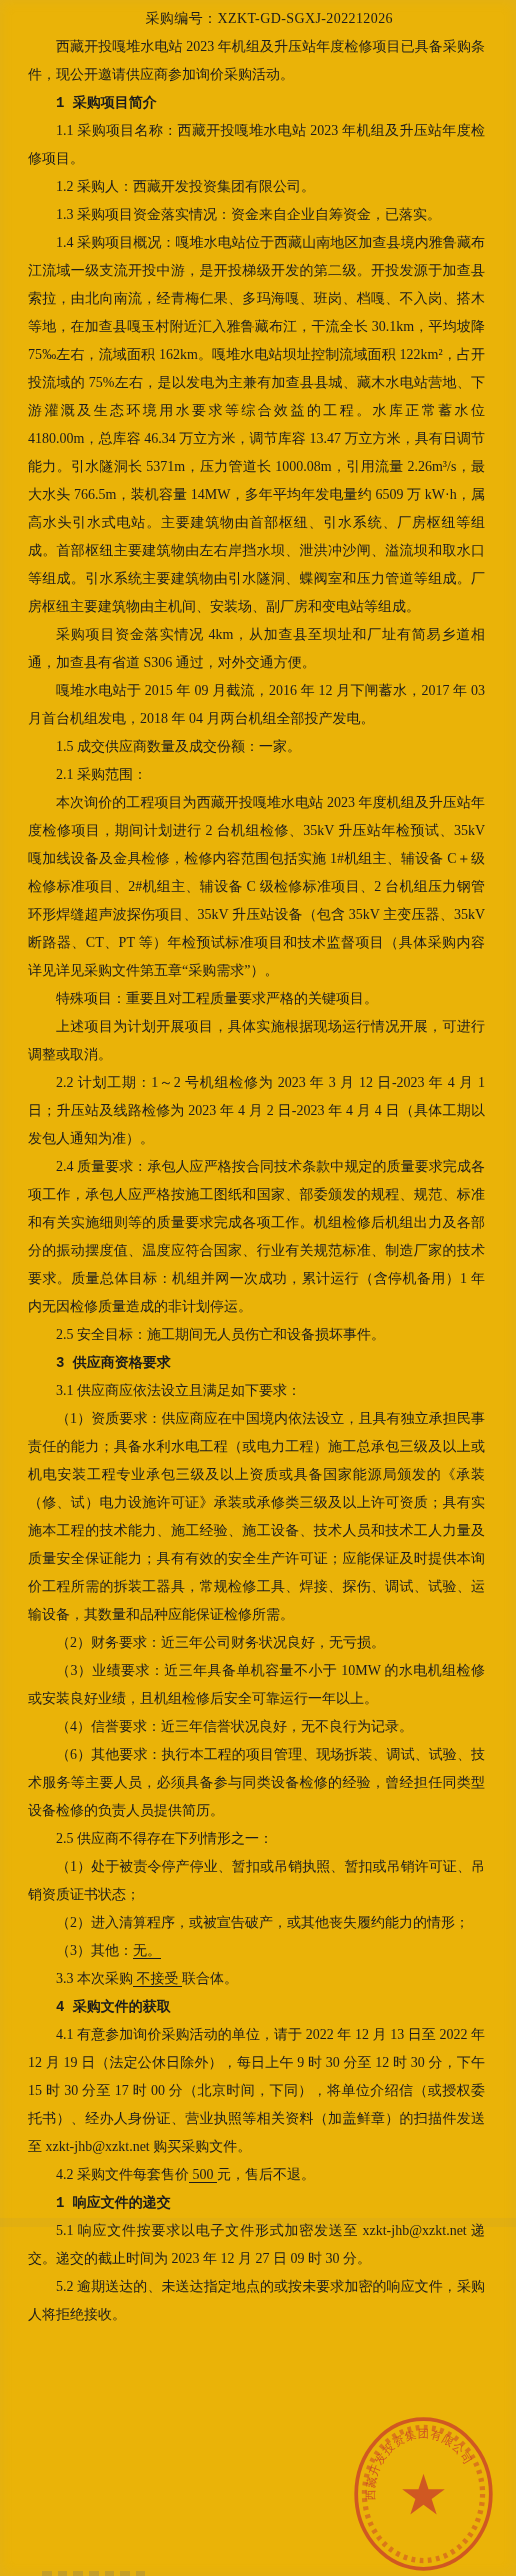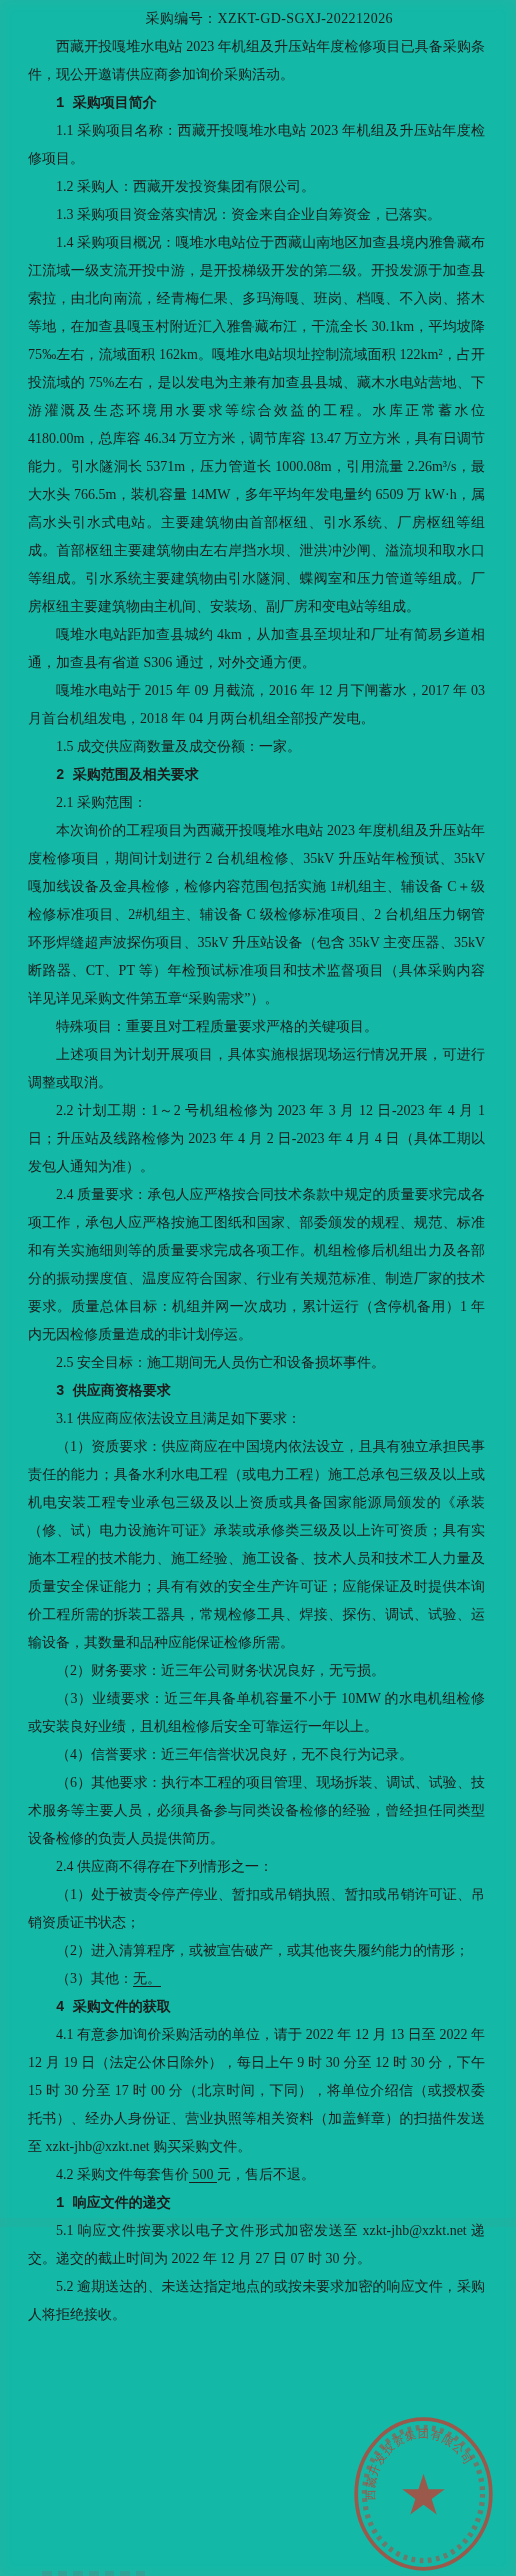--- a/index.html
+++ b/index.html
@@ -5,21 +5,21 @@
   html, body {
     margin: 0;
     padding: 0;
     background: #f2f2f0;
   }
   .page {
     position: relative;
     width: 516px;
     height: 2576px;
     margin: 0;
-    background: #14b8a6;
+    background: #eab308;
     box-sizing: border-box;
     padding: 4.5px 31px 0 28px;
     overflow: hidden;
     font-family: "Liberation Serif", "DejaVu Serif", serif;
     font-size: 14px;
     line-height: 28px;
     color: #1c1c1c;
     box-shadow: inset 0 0 13.5px rgba(160,160,160,0.12);
   }
   .meta {
@@ -77,47 +77,47 @@
 <div class="page">
 
   <div>
       <div class="meta">采购编号：XZKT-GD-SGXJ-202212026</div>
       <div class="para">西藏开投嘎堆水电站 2023 年机组及升压站年度检修项目已具备采购条件，现公开邀请供应商参加询价采购活动。</div>
       <div class="heading">1 采购项目简介</div>
       <div class="para">1.1 采购项目名称：西藏开投嘎堆水电站 2023 年机组及升压站年度检修项目。</div>
       <div class="para">1.2 采购人：西藏开发投资集团有限公司。</div>
       <div class="para">1.3 采购项目资金落实情况：资金来自企业自筹资金，已落实。</div>
       <div class="para">1.4 采购项目概况：嘎堆水电站位于西藏山南地区加查县境内雅鲁藏布江流域一级支流开投中游，是开投梯级开发的第二级。开投发源于加查县索拉，由北向南流，经青梅仁果、多玛海嘎、班岗、档嘎、不入岗、搭木等地，在加查县嘎玉村附近汇入雅鲁藏布江，干流全长 30.1km，平均坡降 75‰左右，流域面积 162km。嘎堆水电站坝址控制流域面积 122km²，占开投流域的 75%左右，是以发电为主兼有加查县县城、藏木水电站营地、下游灌溉及生态环境用水要求等综合效益的工程。水库正常蓄水位 4180.00m，总库容 46.34 万立方米，调节库容 13.47 万立方米，具有日调节能力。引水隧洞长 5371m，压力管道长 1000.08m，引用流量 2.26m³/s，最大水头 766.5m，装机容量 14MW，多年平均年发电量约 6509 万 kW·h，属高水头引水式电站。主要建筑物由首部枢纽、引水系统、厂房枢纽等组成。首部枢纽主要建筑物由左右岸挡水坝、泄洪冲沙闸、溢流坝和取水口等组成。引水系统主要建筑物由引水隧洞、蝶阀室和压力管道等组成。厂房枢纽主要建筑物由主机间、安装场、副厂房和变电站等组成。</div>
-      <div class="para">嘎堆水电站距加查县城约 4km，从加查县至坝址和厂址有简易乡道相通，加查县有省道 S306 通过，对外交通方便。</div>
+      <div class="para">采购项目资金落实情况 4km，从加查县至坝址和厂址有简易乡道相通，加查县有省道 S306 通过，对外交通方便。</div>
       <div class="para">嘎堆水电站于 2015 年 09 月截流，2016 年 12 月下闸蓄水，2017 年 03 月首台机组发电，2018 年 04 月两台机组全部投产发电。</div>
       <div class="para">1.5 成交供应商数量及成交份额：一家。</div>
-      <div class="heading">2 采购范围及相关要求</div>
       <div class="para">2.1 采购范围：</div>
       <div class="para">本次询价的工程项目为西藏开投嘎堆水电站 2023 年度机组及升压站年度检修项目，期间计划进行 2 台机组检修、35kV 升压站年检预试、35kV 嘎加线设备及金具检修，检修内容范围包括实施 1#机组主、辅设备 C＋级检修标准项目、2#机组主、辅设备 C 级检修标准项目、2 台机组压力钢管环形焊缝超声波探伤项目、35kV 升压站设备（包含 35kV 主变压器、35kV 断路器、CT、PT 等）年检预试标准项目和技术监督项目（具体采购内容详见详见采购文件第五章“采购需求”）。</div>
       <div class="para">特殊项目：重要且对工程质量要求严格的关键项目。</div>
       <div class="para">上述项目为计划开展项目，具体实施根据现场运行情况开展，可进行调整或取消。</div>
       <div class="para">2.2 计划工期：1～2 号机组检修为 2023 年 3 月 12 日-2023 年 4 月 1 日；升压站及线路检修为 2023 年 4 月 2 日-2023 年 4 月 4 日（具体工期以发包人通知为准）。</div>
       <div class="para">2.4 质量要求：承包人应严格按合同技术条款中规定的质量要求完成各项工作，承包人应严格按施工图纸和国家、部委颁发的规程、规范、标准和有关实施细则等的质量要求完成各项工作。机组检修后机组出力及各部分的振动摆度值、温度应符合国家、行业有关规范标准、制造厂家的技术要求。质量总体目标：机组并网一次成功，累计运行（含停机备用）1 年内无因检修质量造成的非计划停运。</div>
       <div class="para">2.5 安全目标：施工期间无人员伤亡和设备损坏事件。</div>
       <div class="heading">3 供应商资格要求</div>
       <div class="para">3.1 供应商应依法设立且满足如下要求：</div>
       <div class="para">（1）资质要求：供应商应在中国境内依法设立，且具有独立承担民事责任的能力；具备水利水电工程（或电力工程）施工总承包三级及以上或机电安装工程专业承包三级及以上资质或具备国家能源局颁发的《承装（修、试）电力设施许可证》承装或承修类三级及以上许可资质；具有实施本工程的技术能力、施工经验、施工设备、技术人员和技术工人力量及质量安全保证能力；具有有效的安全生产许可证；应能保证及时提供本询价工程所需的拆装工器具，常规检修工具、焊接、探伤、调试、试验、运输设备，其数量和品种应能保证检修所需。</div>
       <div class="para">（2）财务要求：近三年公司财务状况良好，无亏损。</div>
       <div class="para">（3）业绩要求：近三年具备单机容量不小于 10MW 的水电机组检修或安装良好业绩，且机组检修后安全可靠运行一年以上。</div>
       <div class="para">（4）信誉要求：近三年信誉状况良好，无不良行为记录。</div>
       <div class="para">（6）其他要求：执行本工程的项目管理、现场拆装、调试、试验、技术服务等主要人员，必须具备参与同类设备检修的经验，曾经担任同类型设备检修的负责人员提供简历。</div>
-      <div class="para">2.4 供应商不得存在下列情形之一：</div>
+      <div class="para">2.5 供应商不得存在下列情形之一：</div>
       <div class="para">（1）处于被责令停产停业、暂扣或吊销执照、暂扣或吊销许可证、吊销资质证书状态；</div>
       <div class="para">（2）进入清算程序，或被宣告破产，或其他丧失履约能力的情形；</div>
       <div class="para"><span>（3）其他：</span><span class="u">无。</span></div>
+      <div class="para"><span>3.3 本次采购</span><span class="u"> 不接受 </span><span>联合体。</span></div>
       <div class="heading">4 采购文件的获取</div>
       <div class="para">4.1 有意参加询价采购活动的单位，请于 2022 年 12 月 13 日至 2022 年 12 月 19 日（法定公休日除外），每日上午 9 时 30 分至 12 时 30 分，下午 15 时 30 分至 17 时 00 分（北京时间，下同），将单位介绍信（或授权委托书）、经办人身份证、营业执照等相关资料（加盖鲜章）的扫描件发送至 xzkt-jhb@xzkt.net 购买采购文件。</div>
       <div class="para"><span>4.2 采购文件每套售价</span><span class="u"> 500 </span><span>元，售后不退。</span></div>
       <div class="heading">1 响应文件的递交</div>
-      <div class="para">5.1 响应文件按要求以电子文件形式加密发送至 xzkt-jhb@xzkt.net 递交。递交的截止时间为 2022 年 12 月 27 日 07 时 30 分。</div>
+      <div class="para">5.1 响应文件按要求以电子文件形式加密发送至 xzkt-jhb@xzkt.net 递交。递交的截止时间为 2023 年 12 月 27 日 09 时 30 分。</div>
       <div class="para">5.2 逾期送达的、未送达指定地点的或按未要求加密的响应文件，采购人将拒绝接收。</div>
     </div>
 
   <svg class="seal" viewBox="0 0 196 214" xmlns="http://www.w3.org/2000/svg" style="font-size:19px">
 
     <ellipse cx="98" cy="107" rx="90" ry="100" fill="none" stroke="#c8392b" stroke-width="5" opacity="0.85"></ellipse>
 
     <ellipse cx="98" cy="107" rx="79" ry="89" fill="none" stroke="#c8392b" stroke-width="7" stroke-dasharray="5 6" opacity="0.55"></ellipse>
 
     <g transform="translate(98,110)">

